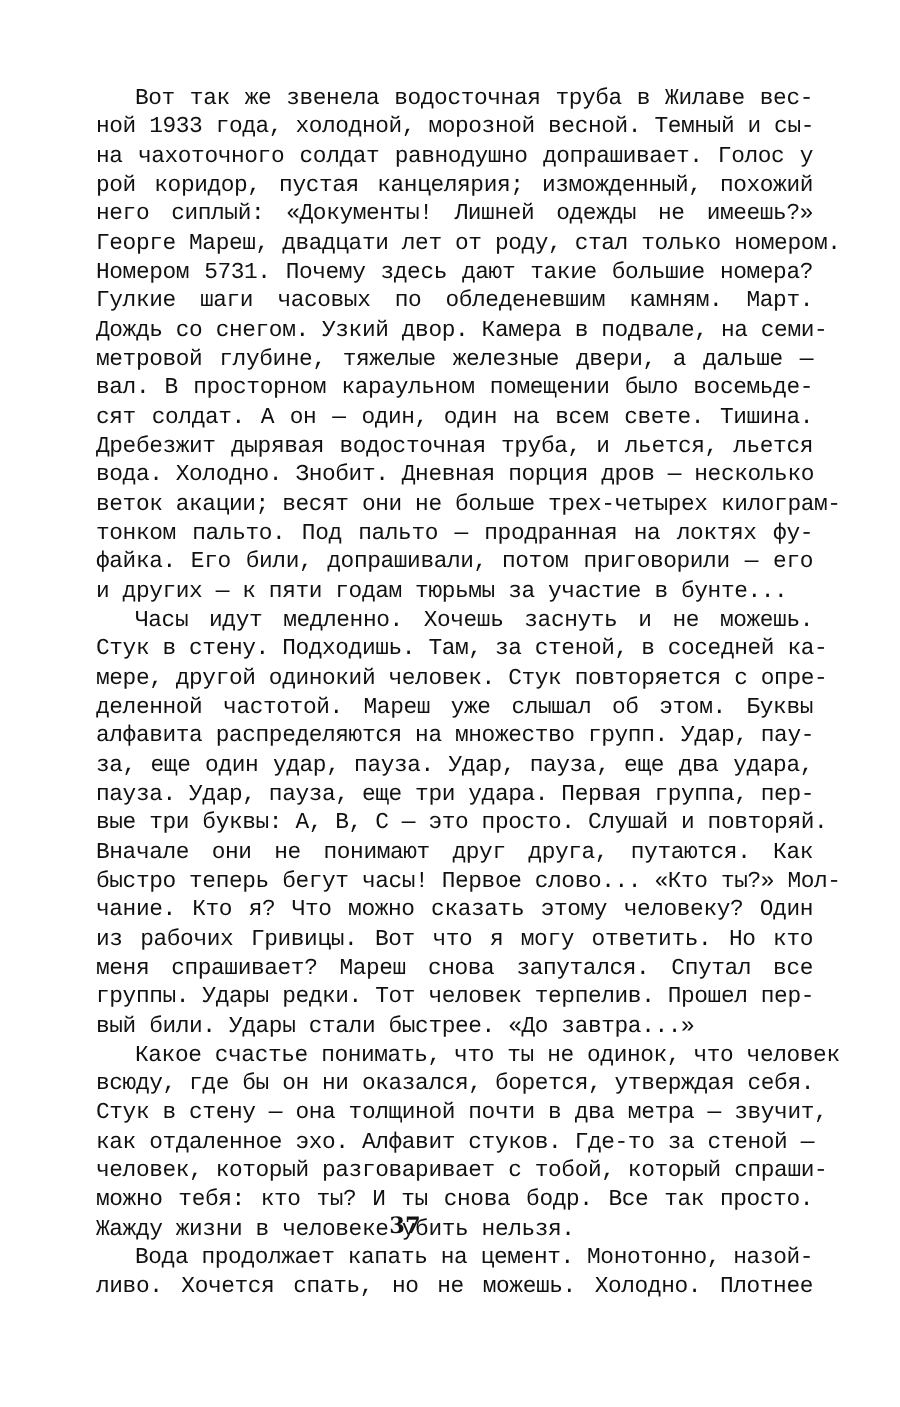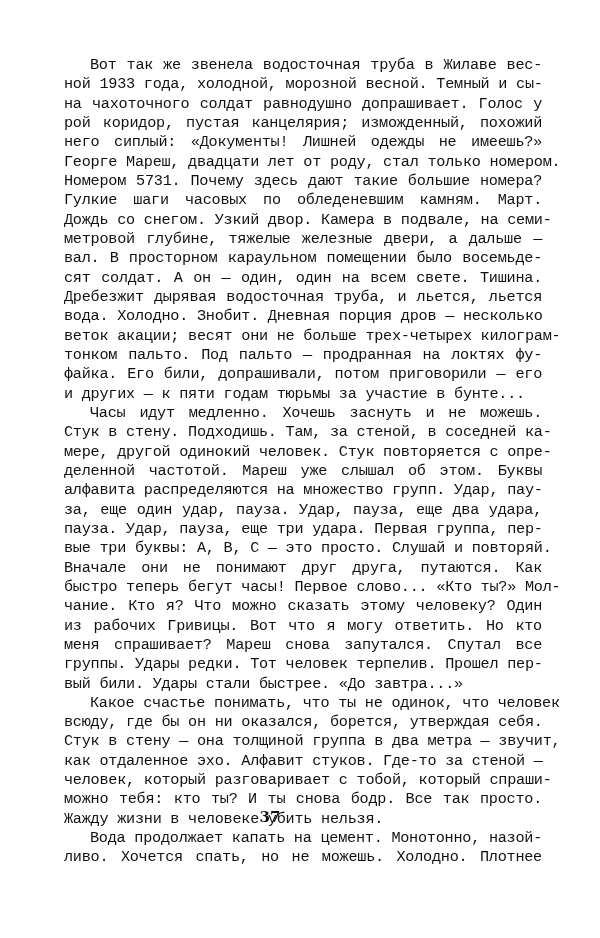--- a/index.html
+++ b/index.html
@@ -58,21 +58,21 @@
     <span class="line">быстро теперь бегут часы! Первое слово... «Кто ты?» Мол-</span>
     <span class="line">чание. Кто я? Что можно сказать этому человеку? Один</span>
     <span class="line">из рабочих Гривицы. Вот что я могу ответить. Но кто</span>
     <span class="line">меня спрашивает? Мареш снова запутался. Спутал все</span>
     <span class="line">группы. Удары редки. Тот человек терпелив. Прошел пер-</span>
     <span class="line last">вый били. Удары стали быстрее. «До завтра...»</span>
   </div>
   <div>
     <span class="line indent">Какое счастье понимать, что ты не одинок, что человек</span>
     <span class="line">всюду, где бы он ни оказался, борется, утверждая себя.</span>
-    <span class="line">Стук в стену — она толщиной группа в два метра — звучит,</span>
+    <span class="line">Стук в стену — она толщиной почти в два метра — звучит,</span>
     <span class="line">как отдаленное эхо. Алфавит стуков. Где-то за стеной —</span>
     <span class="line">человек, который разговаривает с тобой, который спраши-</span>
     <span class="line">можно тебя: кто ты? И ты снова бодр. Все так просто.</span>
     <span class="line last">Жажду жизни в человеке убить нельзя.</span>
   </div>
   <div>
     <span class="line indent">Вода продолжает капать на цемент. Монотонно, назой-</span>
     <span class="line">ливо. Хочется спать, но не можешь. Холодно. Плотнее</span>
   </div>
 </div>

